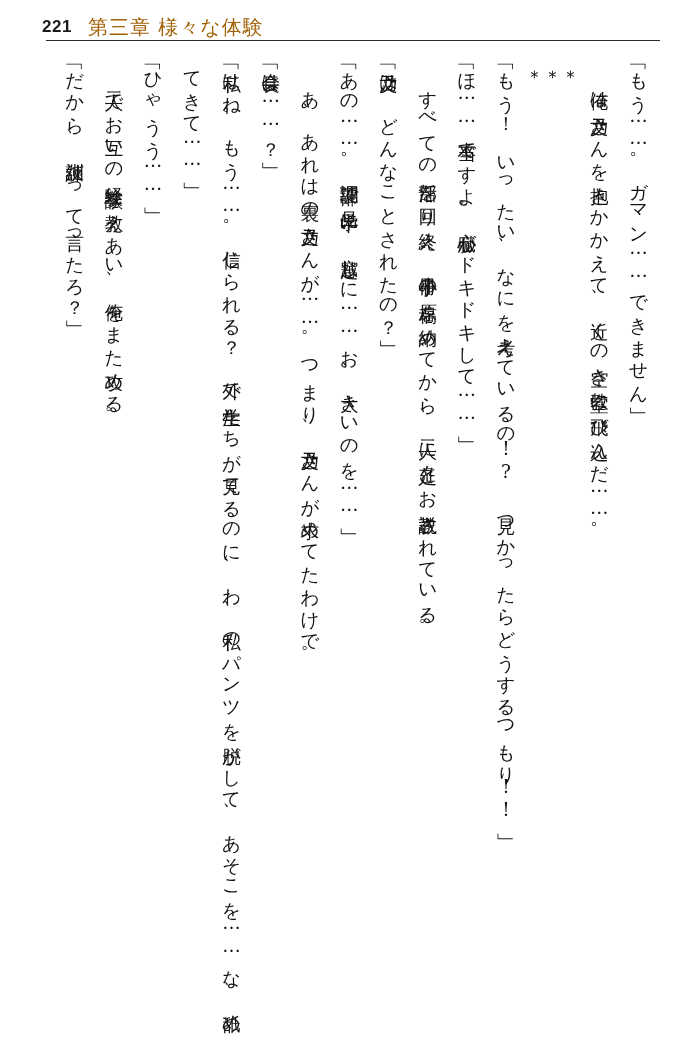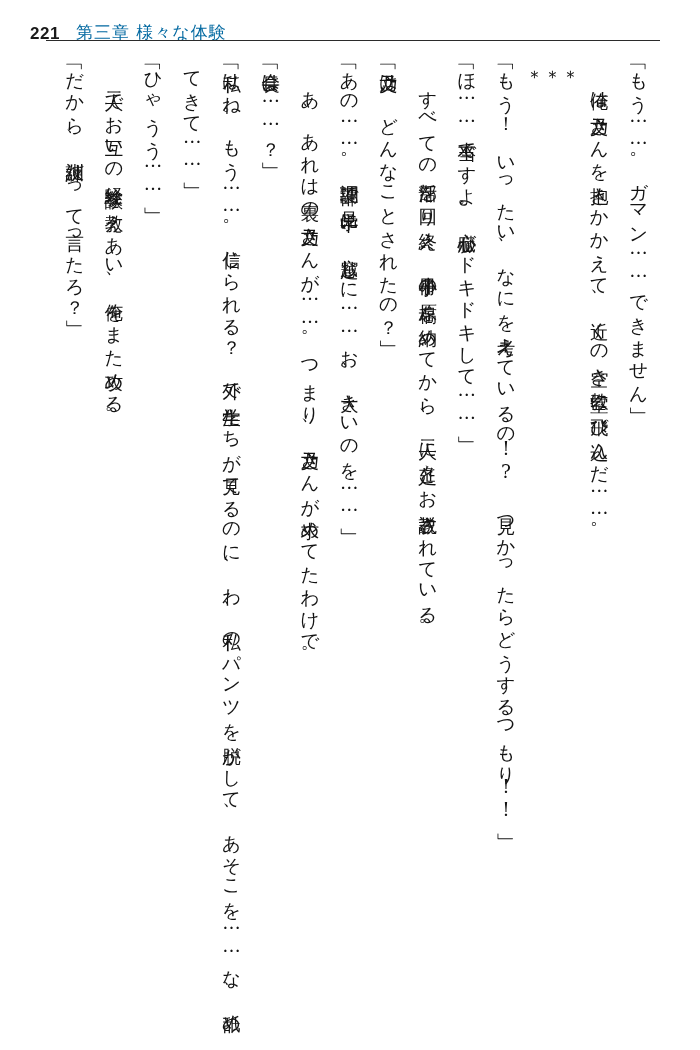--- a/index.html
+++ b/index.html
@@ -24,36 +24,36 @@
   }
 
   
   .header {
     position: absolute;
     top: 10px;
     left: 0;
     right: 0;
     height: 34px;
     display: flex;
-    align-items: flex-end;
-    padding-left: 30px;
+    align-items: center;
+    padding-left: 42px;
     box-sizing: border-box;
   }
   .header .page-number {
     font-family: "Liberation Sans", sans-serif;
     font-weight: bold;
     font-size: 17px;
     letter-spacing: 0.5px;
     color: #1a1a1a;
     margin-right: 16px;
   }
   .header .chapter {
     font-family: "DejaVu Sans", "Liberation Sans", sans-serif;
-    font-size: 17px;
-    color: #0369a1;
+    font-size: 20px;
+    color: #a16207;
     letter-spacing: 1px;
   }
   .header-rule {
     position: absolute;
     top: 40px;
     left: 46px;
     right: 40px;
     height: 1px;
     background: #2b2b2b;
   }

